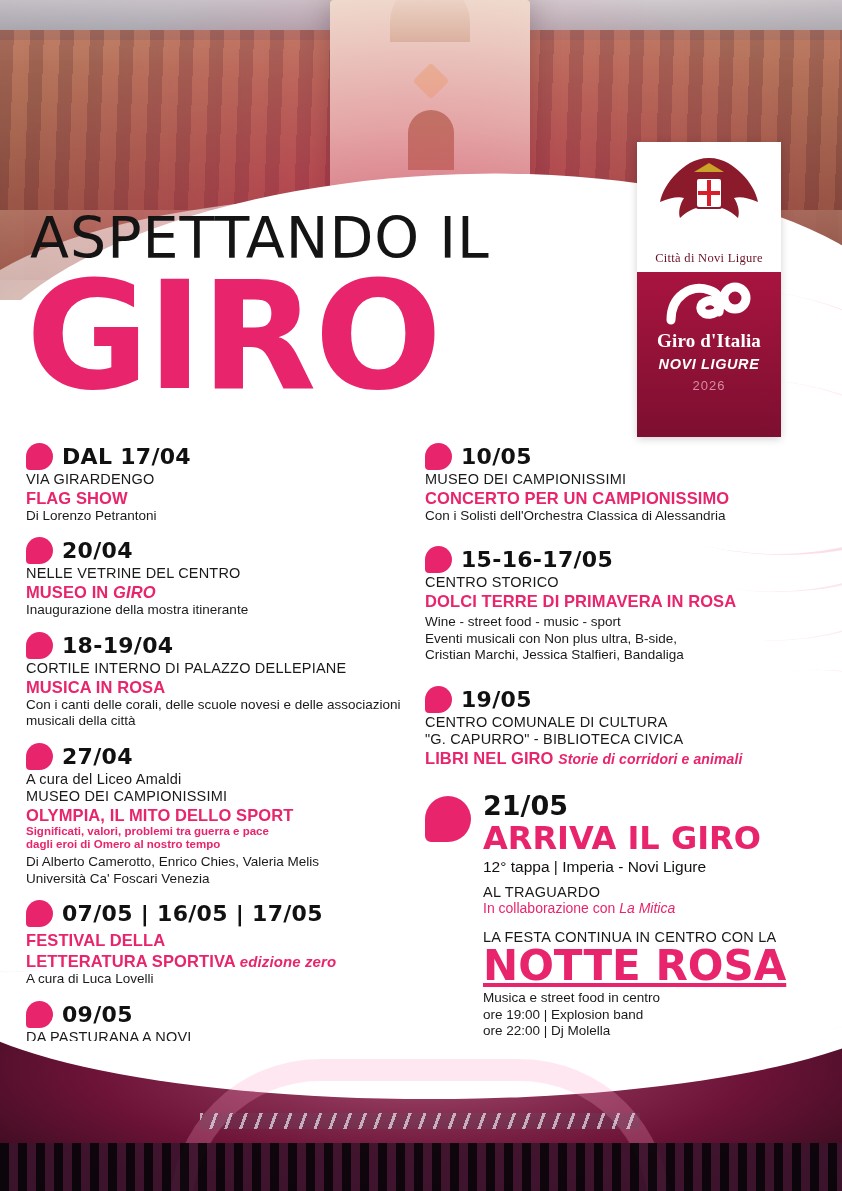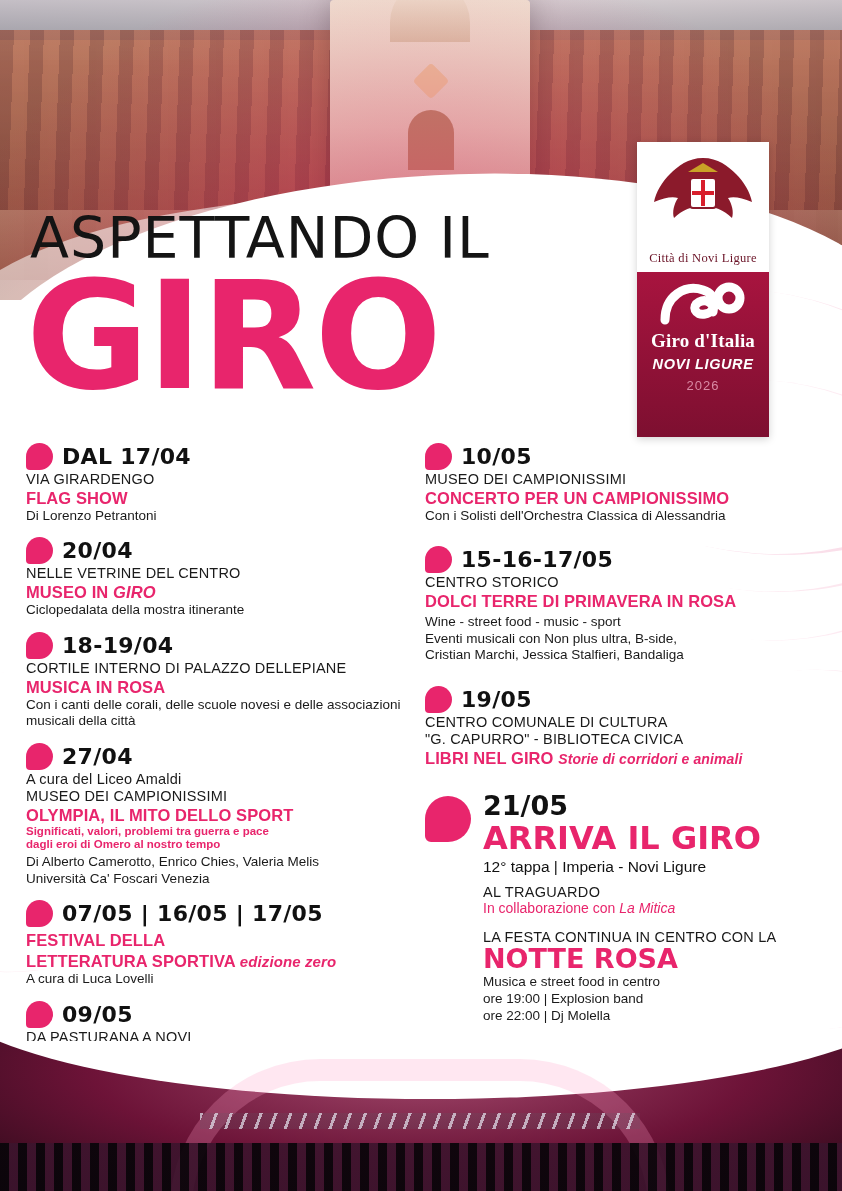--- a/index.html
+++ b/index.html
@@ -105,21 +105,21 @@
     font-family:"DejaVu Sans", sans-serif;
   }
   .title-2 {
     font-size:150px; font-weight:bold; color:#e8256c; line-height:0.92;
     padding-left:26px; letter-spacing:-2px;
     font-family:"DejaVu Sans", sans-serif;
   }
 
   
   .logo-box {
-    position:absolute; left:637px; top:142px; width:132px; height:295px;
+    position:absolute; left:637px; top:142px; width:144px; height:295px;
     background:linear-gradient(180deg,#ffffff 0%,#ffffff 44%, #a8143f 44%, #7d0f30 100%);
     z-index:5;
     box-shadow:0 2px 8px rgba(0,0,0,0.18);
   }
   .crest { width:100%; height:130px; position:relative; }
   .crest-eagle {
     position:absolute; left:50%; top:10px; transform:translateX(-50%);
     width:110px; height:70px;
   }
   .crest-city {
@@ -173,21 +173,21 @@
   .arr-date { font-size:27px; font-weight:bold; color:#111; font-family:"DejaVu Sans", sans-serif; }
   .arr-title { font-size:32px; font-weight:bold; color:#e8256c; line-height:1; margin-top:1px;
                font-family:"DejaVu Sans", sans-serif; }
   .arr-stage { font-size:15.5px; color:#111; margin-top:4px; }
   .block-indent { margin-left:58px; }
   .traguardo { font-size:14.5px; color:#1a1a1a; margin-top:8px; letter-spacing:0.3px; }
   .ciclostorica { font-size:23px; font-weight:bold; color:#e8256c; line-height:1.05; }
   .collab { font-size:14px; font-weight:normal; color:#e8256c; }
   .collab .ital { font-style:italic; }
   .festa { font-size:14.5px; color:#1a1a1a; margin-top:13px; letter-spacing:0.2px; }
-  .notte { font-size:27px; font-weight:bold; color:#e8256c; line-height:1.02; font-family:"DejaVu Sans", sans-serif;}
+  .notte { font-size:42px; font-weight:bold; color:#e8256c; line-height:1.02; font-family:"DejaVu Sans", sans-serif;text-decoration:underline;}
   .notte-note { font-size:13.5px; color:#1a1a1a; line-height:1.25; margin-top:2px;}
 
   
   .photo-bottom {
     position:absolute; left:0; bottom:0; width:842px; height:150px; z-index:6;
     background:
       radial-gradient(ellipse at 50% 20%, rgba(255,120,170,0.55), rgba(120,20,60,0.85) 55%, #2a0a18 100%),
       linear-gradient(180deg,#3a1126,#160610);
     overflow:hidden;
   }
@@ -276,21 +276,21 @@
       <div class="ev-note">Di Lorenzo Petrantoni</div>
     </div>
 
     <div class="event">
       <div class="ev-head">
           <span class="dot"></span>
         <span class="ev-date">20/04</span>
         </div>
       <div class="ev-place">NELLE VETRINE DEL CENTRO</div>
       <div class="ev-title"><span>MUSEO IN </span><span class="ital">GIRO</span></div>
-      <div class="ev-note">Ciclopedalata della mostra itinerante</div>
+      <div class="ev-note">Inaugurazione della mostra itinerante</div>
     </div>
 
     <div class="event">
       <div class="ev-head">
           <span class="dot"></span>
         <span class="ev-date">18-19/04</span>
         </div>
       <div class="ev-place">CORTILE INTERNO DI PALAZZO DELLEPIANE</div>
       <div class="ev-title">MUSICA IN ROSA</div>
       <div class="ev-note" style="white-space:pre-line">Con i canti delle corali, delle scuole novesi e delle associazioni musicali della città</div>

